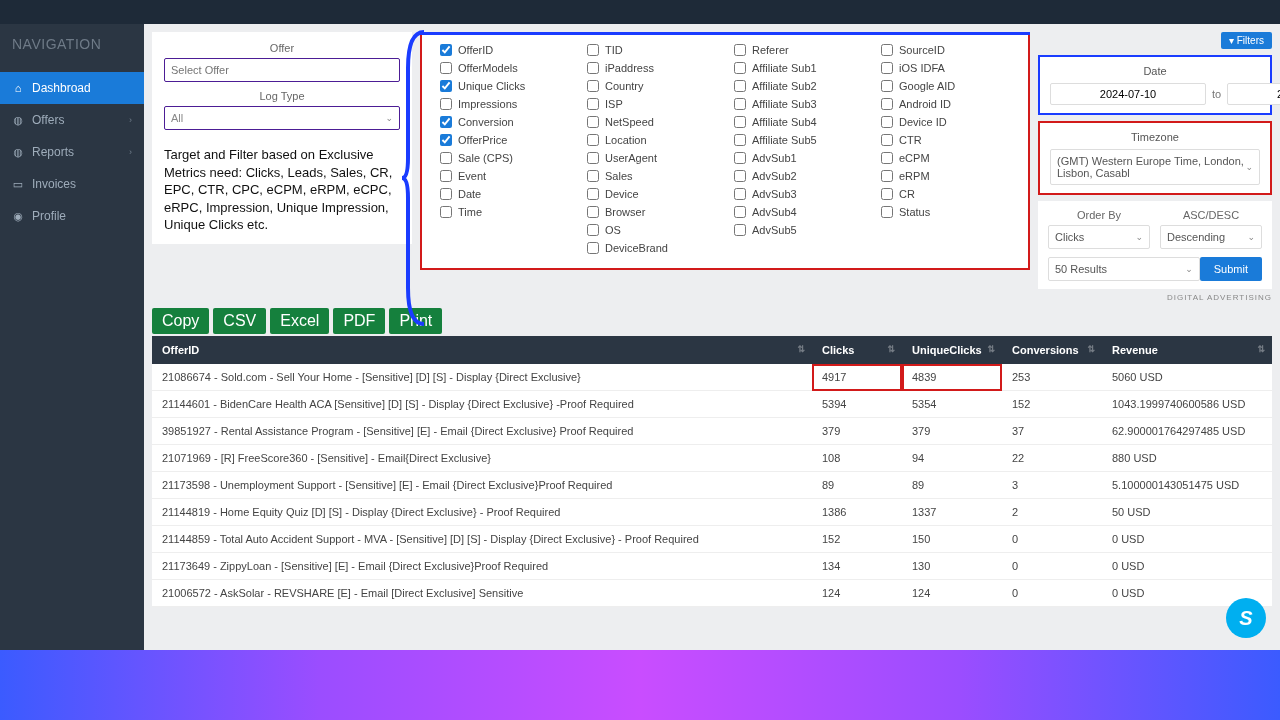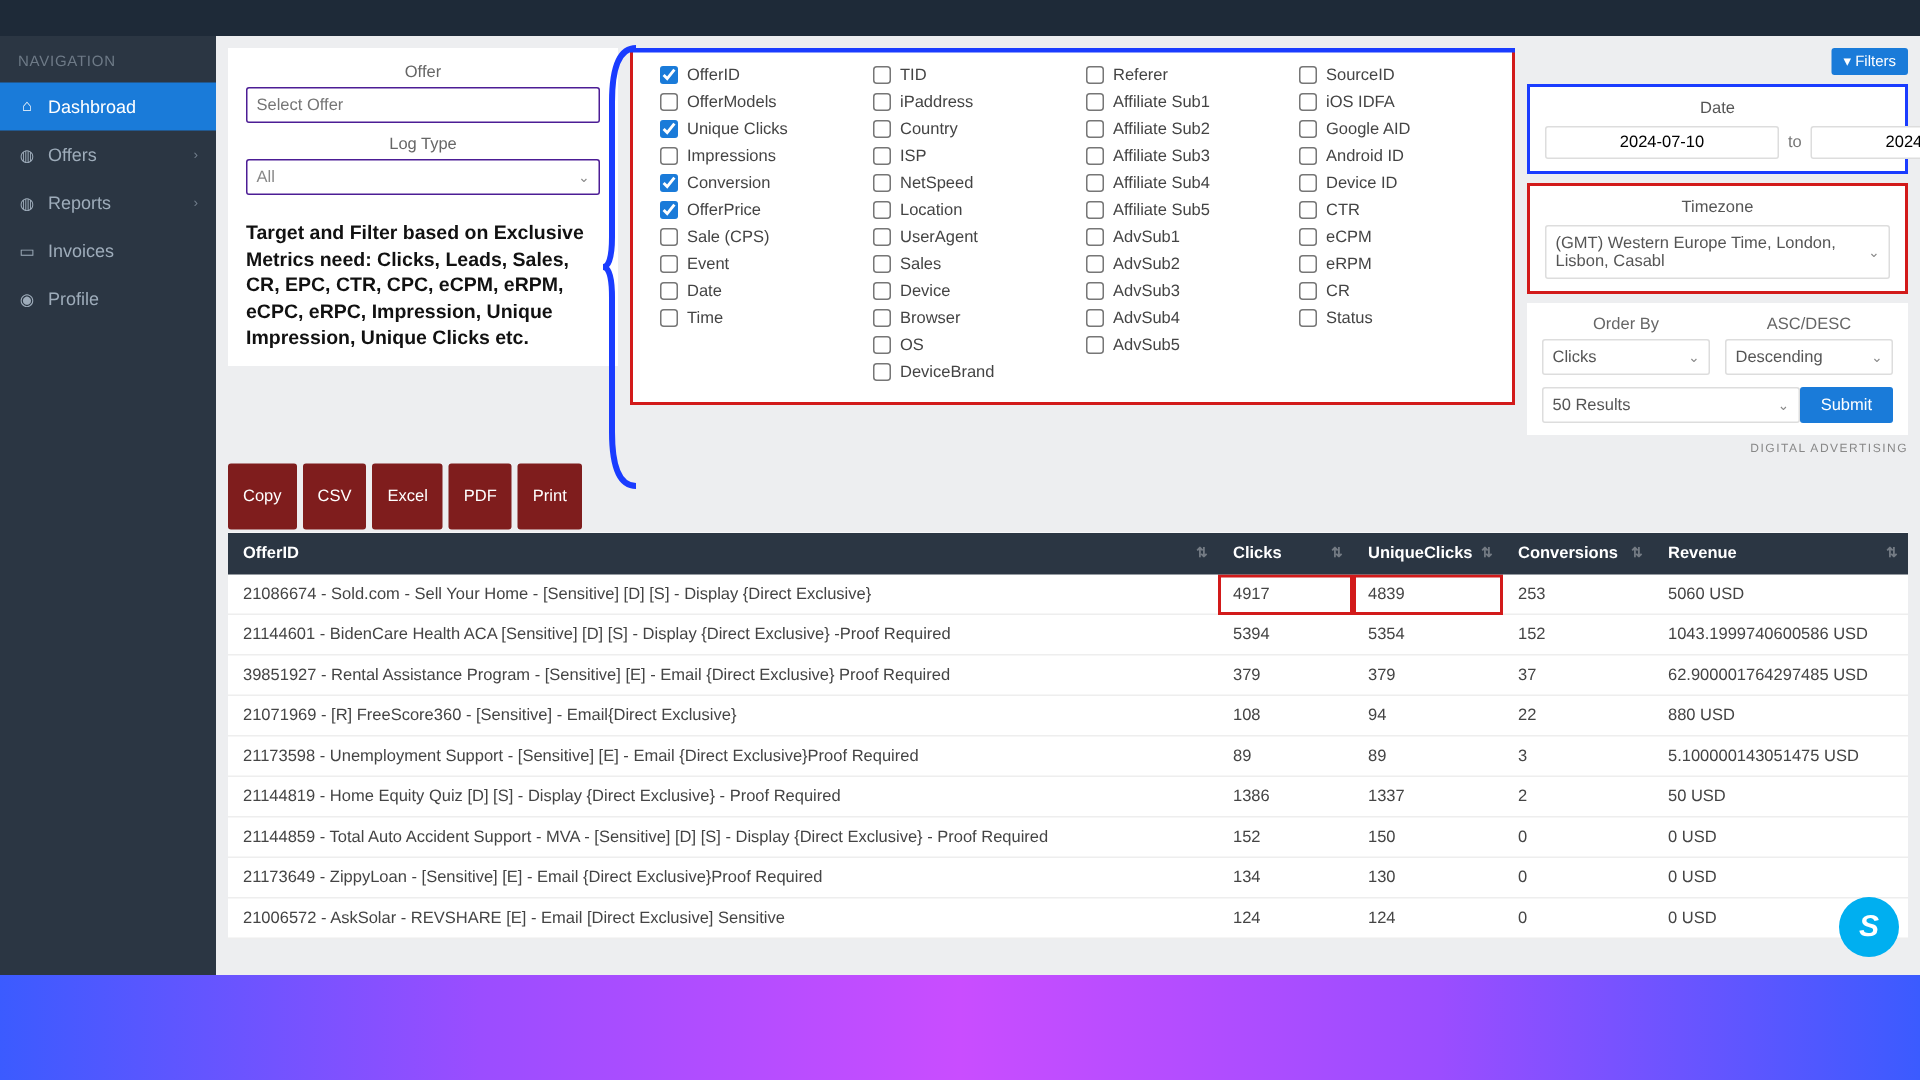--- a/index.html
+++ b/index.html
@@ -1,39 +1,39 @@
 <!DOCTYPE html>
 <html><head>
 <meta charset="utf-8">
 <style>
   *{box-sizing:border-box;margin:0;padding:0;font-family:"Helvetica Neue",Arial,sans-serif}
   body{width:1280px;height:720px;overflow:hidden;background:linear-gradient(90deg,#3b5bff 0%,#9b4dff 25%,#c94dff 50%,#9b4dff 75%,#3b5bff 100%);position:relative}
   .topbar{height:24px;background:#1e2a38}
   .app{position:absolute;top:24px;bottom:70px;left:0;right:0;display:flex;background:#edeef0}
   .bottombar{position:absolute;bottom:0;height:70px;width:100%}
   .sidebar{width:144px;background:#2b3643;color:#9eacba;font-size:12px;display:flex;flex-direction:column}
-  .nav-title{padding:12px 12px 8px;font-size:10px;color:#6e7a87;letter-spacing:.5px}
+  .nav-title{padding:12px 12px 20px;font-size:14px;color:#6e7a87;letter-spacing:.5px}
   .nav-item{padding:9px 12px;display:flex;align-items:center;gap:8px;cursor:pointer}
   .nav-item.active{background:#1a7bd9;color:#fff}
   .nav-icon{width:12px;text-align:center;font-size:11px}
   .nav-caret{margin-left:auto;font-size:9px;opacity:.6}
   .main{flex:1;position:relative;padding:8px;overflow:auto}
   .top-row{display:flex;gap:8px;align-items:flex-start}
   .filter-card{background:#fff;padding:10px 12px;flex:0 0 260px}
   .filter-card label{display:block;text-align:center;font-size:11px;color:#666;margin-bottom:4px}
   .filter-card input,.filter-card .sel{width:100%;border:1px solid #4c1d95;border-radius:2px;padding:5px 6px;font-size:11px;color:#888}
-  .annot{margin-top:16px;font-size:13px;font-weight:700;line-height:1.35;color:#111}
+  .annot{margin-top:16px;font-size:13px;font-weight:400;line-height:1.35;color:#111}
   .metrics{background:#fff;flex:1;padding:10px 18px 14px;border:2px solid #d21a1a;position:relative}
   .metrics-top{position:absolute;top:-2px;left:-2px;right:-2px;height:2px;border-top:3px solid #1a3cff}
   .brace-svg{position:absolute;left:-20px;top:-6px;height:300px;width:28px;pointer-events:none}
   .cols{display:flex;gap:18px}
   .col{flex:1;display:flex;flex-direction:column;gap:6px}
   .chk{display:flex;align-items:center;gap:6px;font-size:11px;color:#444}
   .chk input{width:12px;height:12px;accent-color:#1a7bd9}
-  .right{width:254px;display:flex;flex-direction:column;gap:6px}
+  .right{width:234px;display:flex;flex-direction:column;gap:6px}
   .pill-filters{align-self:flex-end;background:#1a7bd9;color:#fff;font-size:10px;padding:3px 8px;border-radius:2px}
   .panel{background:#fff;padding:8px 10px}
   .panel.date{border:2px solid #1a3cff}
   .panel.tz{border:2px solid #d21a1a}
   .panel-title{text-align:center;font-size:11px;color:#555;margin-bottom:6px}
   .date-row{display:flex;align-items:center;gap:6px}
   .date-row input{flex:1;border:1px solid #ddd;border-radius:2px;padding:4px 6px;font-size:11px;text-align:center}
   .date-row span{font-size:11px;color:#777}
   .sel{background:#fff;border:1px solid #ddd;border-radius:2px;padding:5px 6px;font-size:11px;color:#555;display:flex;justify-content:space-between;align-items:center}
   .sel .car{font-size:9px;color:#888}
@@ -41,21 +41,21 @@
   .order-row > div{flex:1}
   .order-row .lbl{text-align:center;font-size:11px;color:#666;margin-bottom:4px}
   .submit-row{display:flex;gap:0;align-items:center}
   .submit-row .sel{flex:1}
   .btn-submit{background:#1a7bd9;color:#fff;border:none;padding:6px 14px;border-radius:2px;font-size:11px;cursor:pointer}
   .logo{text-align:right;margin-top:-2px}
   .logo .l1{font-size:20px;font-weight:700;color:#0b3b7a;letter-spacing:-.5px}
   .logo .l1 .oo{color:#d21a1a;font-weight:900}
   .logo .l2{font-size:8px;color:#888;letter-spacing:1px}
   .export-row{margin-top:6px;display:flex;gap:4px}
-  .export-row button{background:#7f1d1d;color:#fff;border:none;padding:16px 10px;font-size:11px;border-radius:2px;cursor:pointer}
+  .export-row button{background:#15803d;color:#fff;border:none;padding:4px 10px;font-size:16px;border-radius:2px;cursor:pointer}
   table{width:100%;border-collapse:collapse;font-size:11px;margin-top:2px;background:#fff}
   thead th{background:#2b3643;color:#fff;text-align:left;padding:8px 10px;font-weight:600;position:relative}
   thead th .sort{float:right;opacity:.35;font-size:9px;letter-spacing:-3px}
   tbody td{padding:7px 10px;border-bottom:1px solid #eee;color:#444}
   .hl-cell{outline:2px solid #d21a1a;outline-offset:-2px}
   .skype{position:absolute;right:14px;bottom:82px;width:40px;height:40px;background:#00aff0;border-radius:50%;color:#fff;display:flex;align-items:center;justify-content:center;font-size:20px;font-weight:700;font-style:italic}
 </style>
 </head>
 <body>
 

